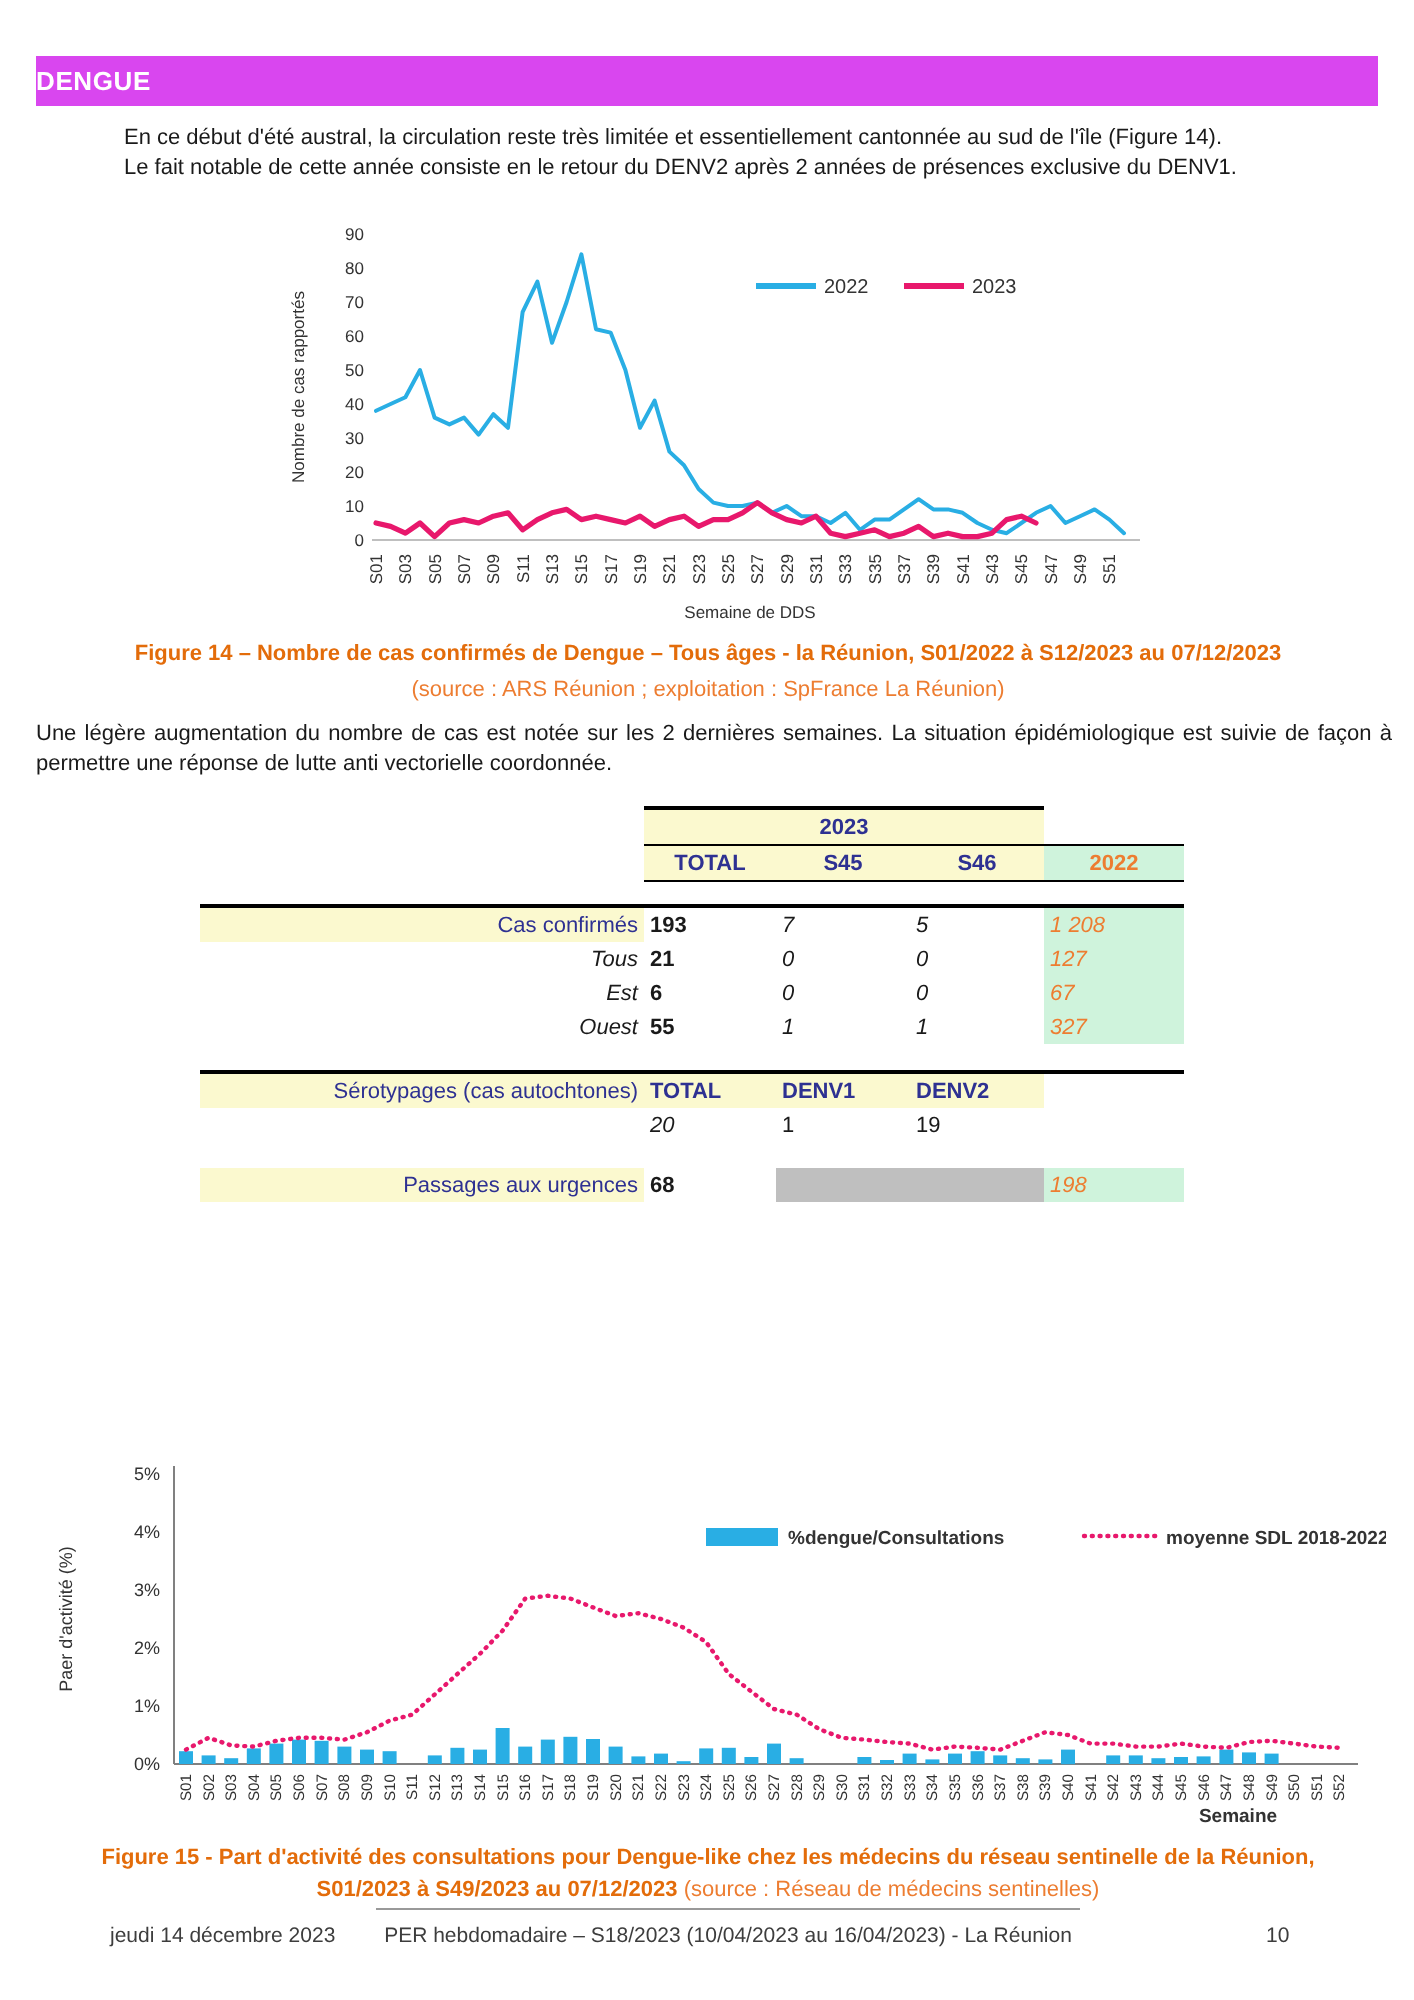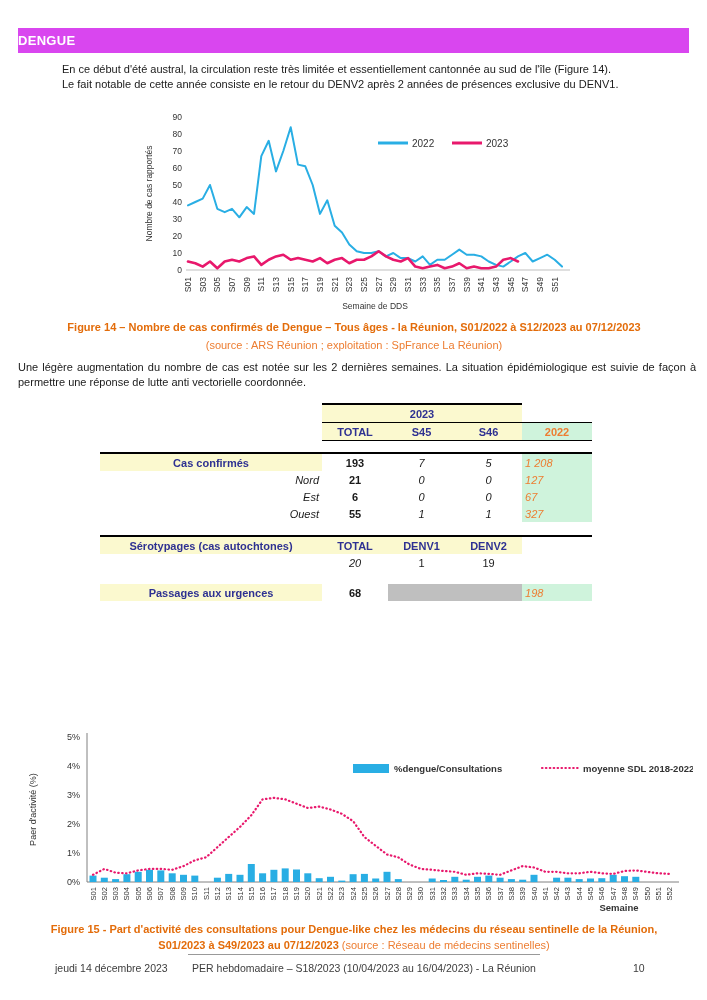--- a/index.html
+++ b/index.html
@@ -26,24 +26,24 @@
           table-layout:fixed;font-size:11px;}
   .dtable td{padding:0 3px;height:17px;vertical-align:middle;}
   .c1{width:222px;} .c2{width:66px;} .c3{width:67px;} .c4{width:67px;} .c5{width:70px;}
   .yellow{background:#FBF9CF;}
   .greenbg{background:#CFF3DC;}
   .yearhdr{color:#2E3192;font-weight:bold;text-align:center;
            border-top:2px solid #000;border-bottom:1.5px solid #000;height:20px;}
   .colhdr{color:#2E3192;font-weight:bold;text-align:center;border-bottom:1.5px solid #000;height:21px;}
   .hdr2022{color:#ED7D31;font-weight:bold;text-align:center;
            border-top:1.5px solid #000;border-bottom:1.5px solid #000;}
-  .sect{color:#2E3192;font-weight:bold;text-align:center;padding-left:4px;height:19px;margin-top:16px;}
+  .sect{color:#2E3192;font-weight:normal;text-align:right;padding-left:4px;height:19px;margin-top:16px;}
   .thick-top td{border-top:2px solid #000;}
   .note-row td{border-bottom:2px solid #000;}
-  .val{text-align:center;}
+  .val{text-align:left;}
   .b{font-weight:bold;}
   .i{font-style:italic;}
   .g2022{background:#CFF3DC;color:#ED7D31;font-style:italic;text-align:left;}
   .rlabel{text-align:right;font-style:italic;padding-right:12px;}
   .note{font-style:italic;text-align:left;padding-left:2px;}
   .graycell{background:#BFBFBF;}
   .spacer td{height:11px;} .spacer2 td{height:13px;}
   
   .footer{position:absolute;left:0;top:950px;width:613px;height:40px;font-size:10.5px;color:#3d3d3d;}
   .f-left{position:absolute;left:55px;top:12px;}
@@ -150,21 +150,21 @@
           <td colspan="5"></td>
         </tr>
     <tr class="thick-top">
       <td class="yellow sect">Cas confirmés</td>
       <td class="val b">193</td>
       <td class="val i">7</td>
       <td class="val i">5</td>
       <td class="g2022">1 208</td>
     </tr>
     <tr>
-      <td class="rlabel">Nord</td>
+      <td class="rlabel">Tous</td>
       <td class="val b">21</td>
       <td class="val i">0</td>
       <td class="val i">0</td>
       <td class="g2022">127</td>
     </tr>
     <tr>
       <td class="rlabel">Est</td>
       <td class="val b">6</td>
       <td class="val i">0</td>
       <td class="val i">0</td>

